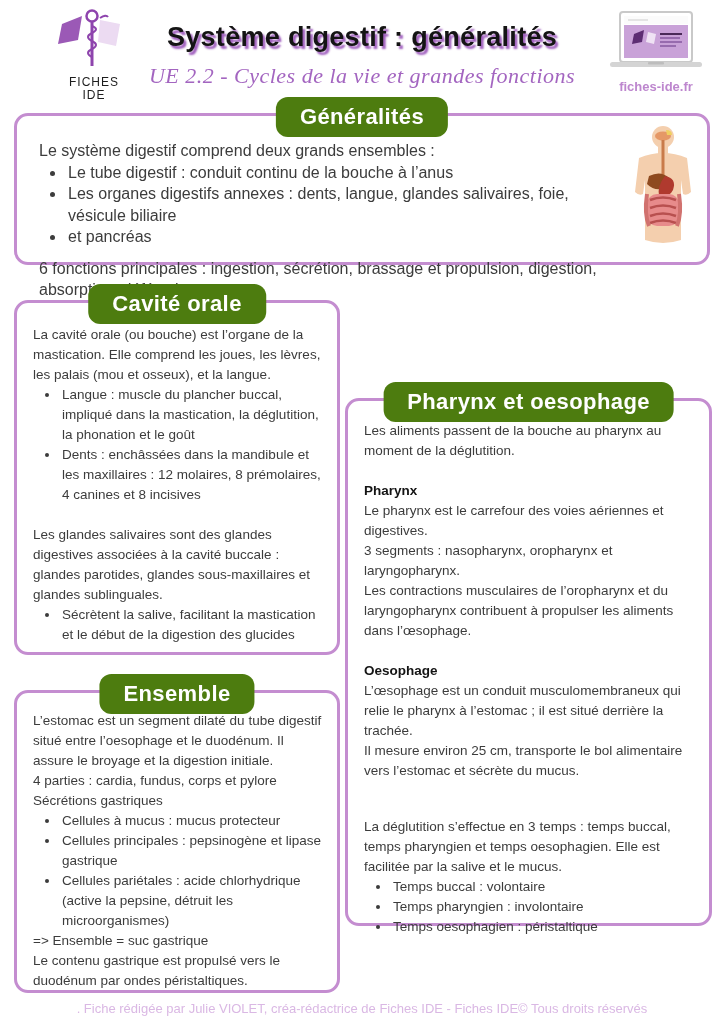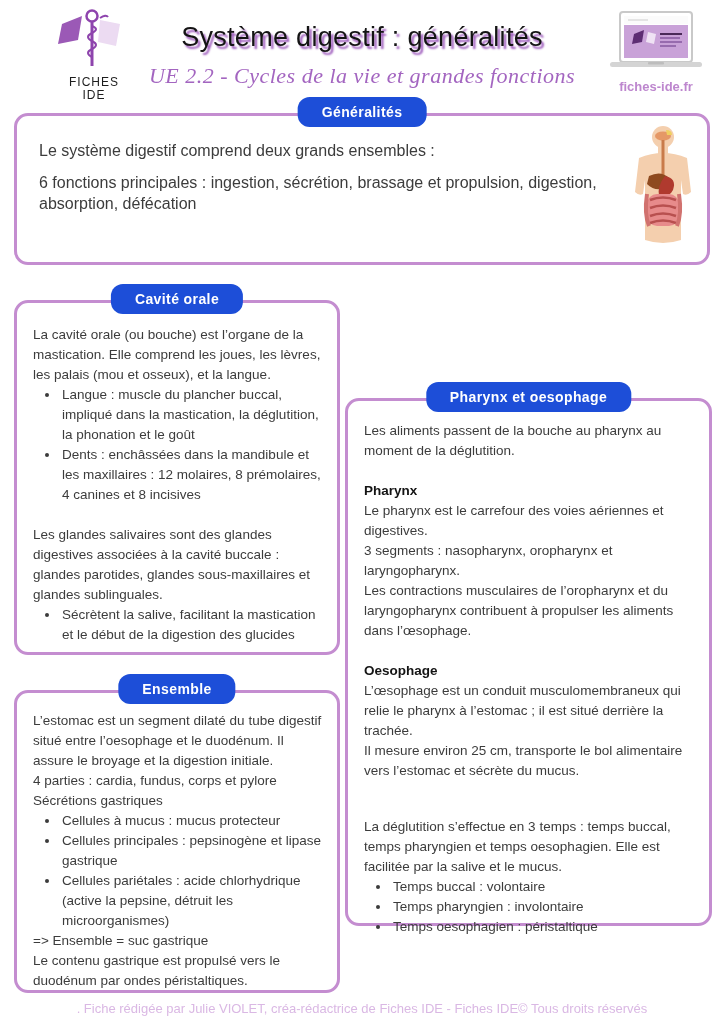--- a/index.html
+++ b/index.html
@@ -12,21 +12,21 @@
     font-family: "Liberation Sans", sans-serif;
     color: #3c3c3c;
     overflow: hidden;
   }
 
   
   .logo-block { position:absolute; left:38px; top:8px; width:112px; text-align:center; }
   .logo-text { font-size:12px; line-height:13px; color:#1d1d1d; letter-spacing:1px; margin-top:2px; }
   .header-title { position:absolute; left:145px; top:22px; width:434px; text-align:center; }
   .main-title {
-    font-size:27px; font-weight:normal; color:#141414; letter-spacing:0.3px;
+    font-size:27px; font-weight:bold; color:#141414; letter-spacing:0.3px;
     text-shadow: 2.5px 2.5px 2px #a05fbe;
     margin:0;
   }
   .subtitle {
     font-family: "Liberation Serif", serif;
     font-style: italic;
     font-size:22px; color:#a365c0; margin-top:10px; letter-spacing:0.5px;
   }
   .laptop-block { position:absolute; left:600px; top:10px; width:112px; text-align:center; }
   .site-url { font-size:13px; font-weight:bold; color:#bd86ce; margin-top:3px; }
@@ -34,24 +34,24 @@
   
   .box {
     position:absolute;
     background:#ffffff;
     border:3px solid #c48dd0;
     border-radius:14px;
   }
   .pill {
     position:absolute;
     top:-19px; left:50%; transform:translateX(-50%);
-    background:#1d4ed8;
+    background:#4d7c0f;
     color:#ffffff;
     font-weight:bold;
-    font-size:14px;
+    font-size:22px;
     letter-spacing:0.4px;
     padding:7px 24px;
     border-radius:12px;
     white-space:nowrap;
     text-align:center;
   }
 
   .box-content { position:relative; width:100%; height:100%; }
   p { margin:0; }
   .txt { font-size:13.5px; line-height:20px; }
@@ -124,20 +124,25 @@
       <rect x="6" y="52" width="92" height="5" rx="2.5" fill="#d4d4d4"></rect>
       <rect x="44" y="52" width="16" height="2.5" rx="1" fill="#bdbdbd"></rect>
     </svg>
     <div class="site-url">fiches-ide.fr</div>
   </div>
 
   <section class="box generalites-box">
     <div class="pill">Généralités</div>
     <div class="box-content generalites-content">
       <p class="txt-lg">Le système digestif comprend deux grands ensembles :</p>
+      <ul class="txt-lg">
+        <li>Le tube digestif : conduit continu de la bouche à l’anus</li>
+        <li>Les organes digestifs annexes : dents, langue, glandes salivaires, foie, vésicule biliaire</li>
+        <li>et pancréas</li>
+      </ul>
       <div class="gap-sm"></div>
       <p class="txt-lg">6 fonctions principales : ingestion, sécrétion, brassage et propulsion, digestion, absorption, défécation</p>
     </div>
     <svg class="anatomy-figure" width="76" height="132" viewBox="0 0 76 132">
       <circle cx="38" cy="13" r="11" fill="#f4cfae"></circle>
       <rect x="33" y="21" width="10" height="10" fill="#f4cfae"></rect>
       <path d="M14 34 q24 -10 48 0 l4 34 q-4 4 -8 2 l-2 -14 l0 60 q-18 6 -36 0 l0 -60 l-2 14 q-4 2 -8 -2 z" fill="#f4cfae"></path>
       <ellipse cx="38" cy="12" rx="8" ry="4.5" fill="#e59866"></ellipse>
       <path d="M41 6 q6 0 6 5 l-5 0 z" fill="#f0d060"></path>
       <path d="M38 16 L38 56" stroke="#c97b4a" stroke-width="3" fill="none"></path>

